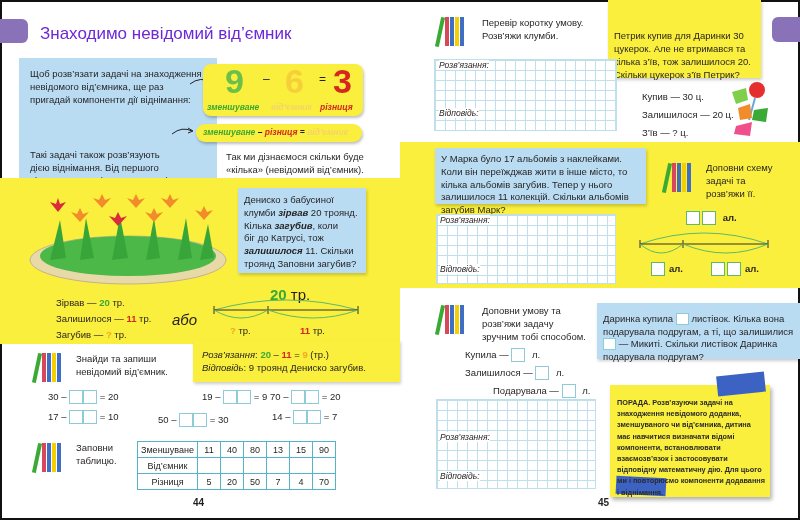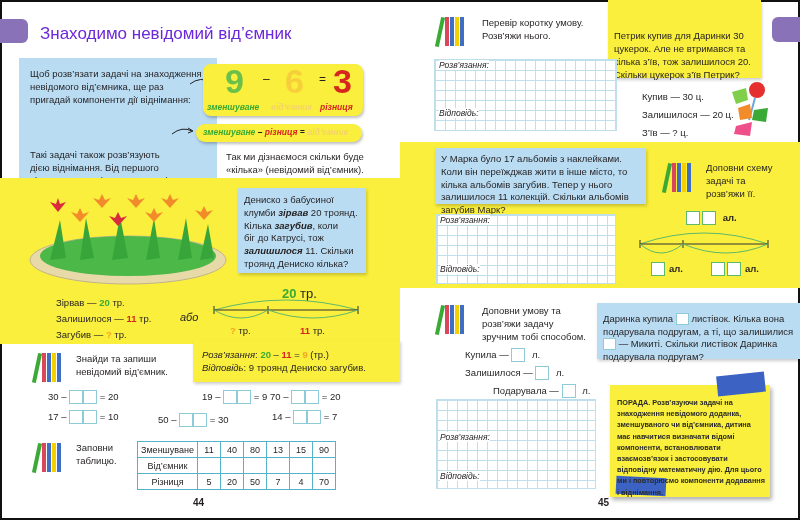--- a/index.html
+++ b/index.html
@@ -101,31 +101,31 @@
   </g>
 </svg>
 
 <div class="abs blue-box" style="left:238px;top:188px;width:128px;height:85px;box-shadow:1px 2px 3px rgba(0,0,0,0.2);"></div>
 <div class="abs t" style="left:244px;top:194px;width:122px;font-size:9.5px;line-height:12.8px;">
   <div>Дениско з бабусиної</div>
   <div><span>клумби </span><b><i>зірвав</i></b><span> 20 троянд.</span></div>
   <div><span>Кілька </span><b><i>загубив</i></b><span>, коли</span></div>
   <div>біг до Катрусі, тож</div>
   <div><b><i>залишилося</i></b><span> 11. Скільки</span></div>
-  <div>троянд Дениско кілька?</div>
+  <div>троянд Заповни загубив?</div>
 </div>
 
 <div class="abs t" style="left:56px;top:295px;font-size:9.5px;line-height:16px;">
   <div><span>Зірвав — </span><b class="green">20</b><span> тр.</span></div>
   <div><span>Залишилося — </span><b class="red">11</b><span> тр.</span></div>
   <div><span>Загубив — </span><b class="orange">?</b><span> тр.</span></div>
 </div>
-<div class="abs ital" style="left:180px;top:311px;font-size:11px;">або</div>
-
-<div class="abs bold" style="left:282px;top:286px;font-size:13px;"><span class="green">20</span><span style="font-weight:normal"> тр.</span></div>
+<div class="abs ital" style="left:172px;top:311px;font-size:15px;">або</div>
+
+<div class="abs bold" style="left:270px;top:286px;font-size:15px;"><span class="green">20</span><span style="font-weight:normal"> тр.</span></div>
 <svg class="abs" style="left:210px;top:296px;" width="150" height="32">
   <path d="M4 14 Q76 -6 148 14" stroke="#5fb96a" fill="none" stroke-width="1"></path>
   <line x1="4" y1="14" x2="148" y2="14" stroke="#333" stroke-width="1.2"></line>
   <line x1="4" y1="10" x2="4" y2="18" stroke="#333"></line>
     <line x1="58" y1="10" x2="58" y2="18" stroke="#333"></line>
     <line x1="148" y1="10" x2="148" y2="18" stroke="#333"></line>
   <path d="M4 14 Q31 30 58 14" stroke="#5fb96a" fill="none" stroke-width="1"></path>
   <path d="M58 14 Q103 30 148 14" stroke="#5fb96a" fill="none" stroke-width="1"></path>
 </svg>
 <div class="abs" style="left:230px;top:325px;font-size:9.5px;"><b class="orange">?</b><span> тр.</span></div>
@@ -203,21 +203,21 @@
 
 <svg class="books" style="left:435px;top:14px;" viewBox="0 0 30 34">
   <rect x="3" y="3" width="4" height="30" fill="#3aa935" transform="rotate(12 5 18)"></rect>
   <rect x="10" y="3" width="4" height="29" fill="#d9475b"></rect>
     <rect x="15" y="3" width="4" height="29" fill="#3e6fc2"></rect>
   <rect x="20" y="3" width="4" height="29" fill="#f4d000"></rect>
     <rect x="25" y="3" width="4" height="29" fill="#3e6fc2"></rect>
 </svg>
 <div class="abs t" style="left:482px;top:16px;font-size:9.5px;line-height:13px;">
   <div>Перевір коротку умову.</div>
-  <div>Розв’яжи нього.</div>
+  <div>Розв’яжи клумби.</div>
 </div>
 
 <div class="abs yellow-band" style="left:608px;top:0;width:153px;height:78px;box-shadow:1px 2px 3px rgba(0,0,0,0.2);"></div>
 <div class="abs t" style="left:614px;top:29px;width:145px;font-size:9.5px;line-height:13px;">Петрик купив для Даринки 30 цукерок. Але не втримався та кілька з’їв, тож залишилося 20. Скільки цукерок з’їв Петрик?</div>
 
 <div class="abs grid" style="left:434px;top:59px;width:183px;height:72px;"></div>
 <div class="abs ital" style="left:439px;top:60px;font-size:8.5px;background:#fff;">Розв’язання:</div>
 <div class="abs ital" style="left:439px;top:108px;font-size:8.5px;background:#fff;">Відповідь:</div>
 
 <div class="abs t" style="left:642px;top:88px;font-size:9.5px;line-height:18px;">

